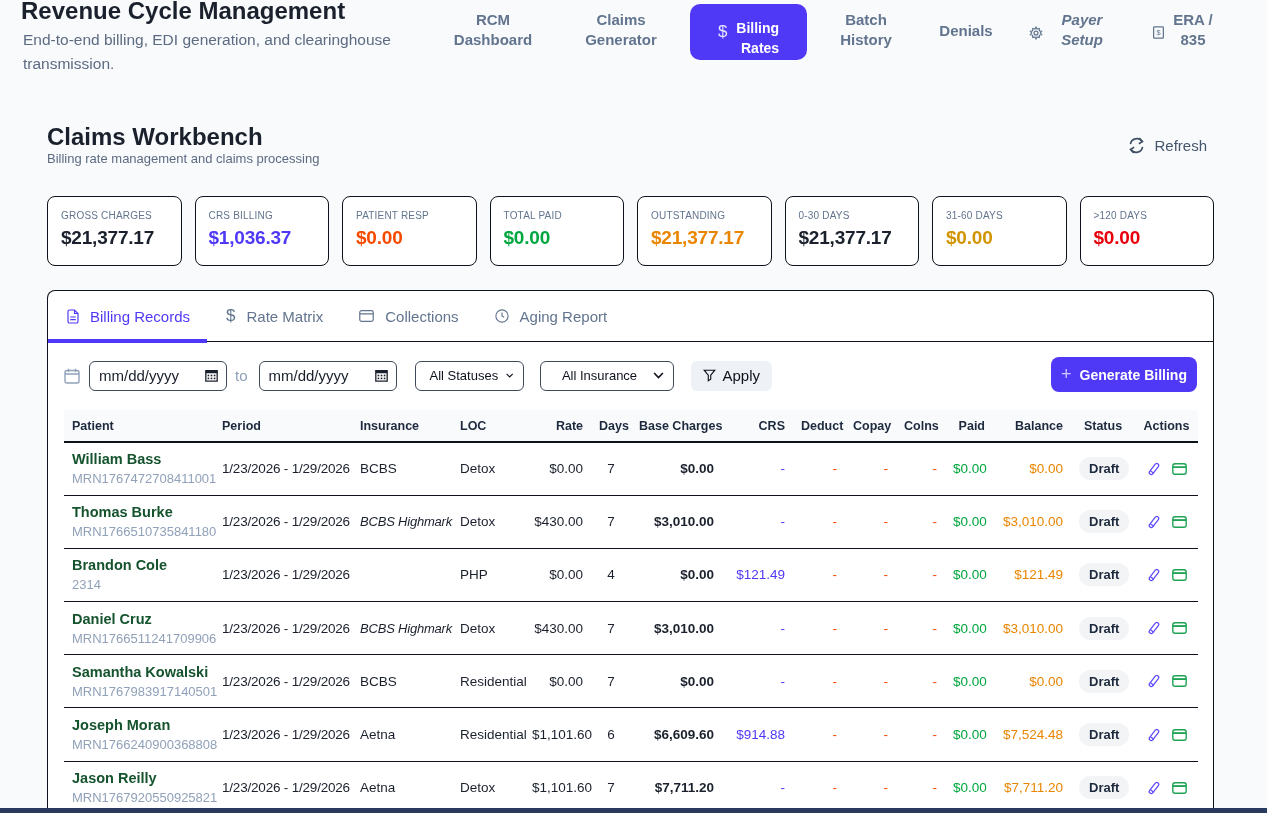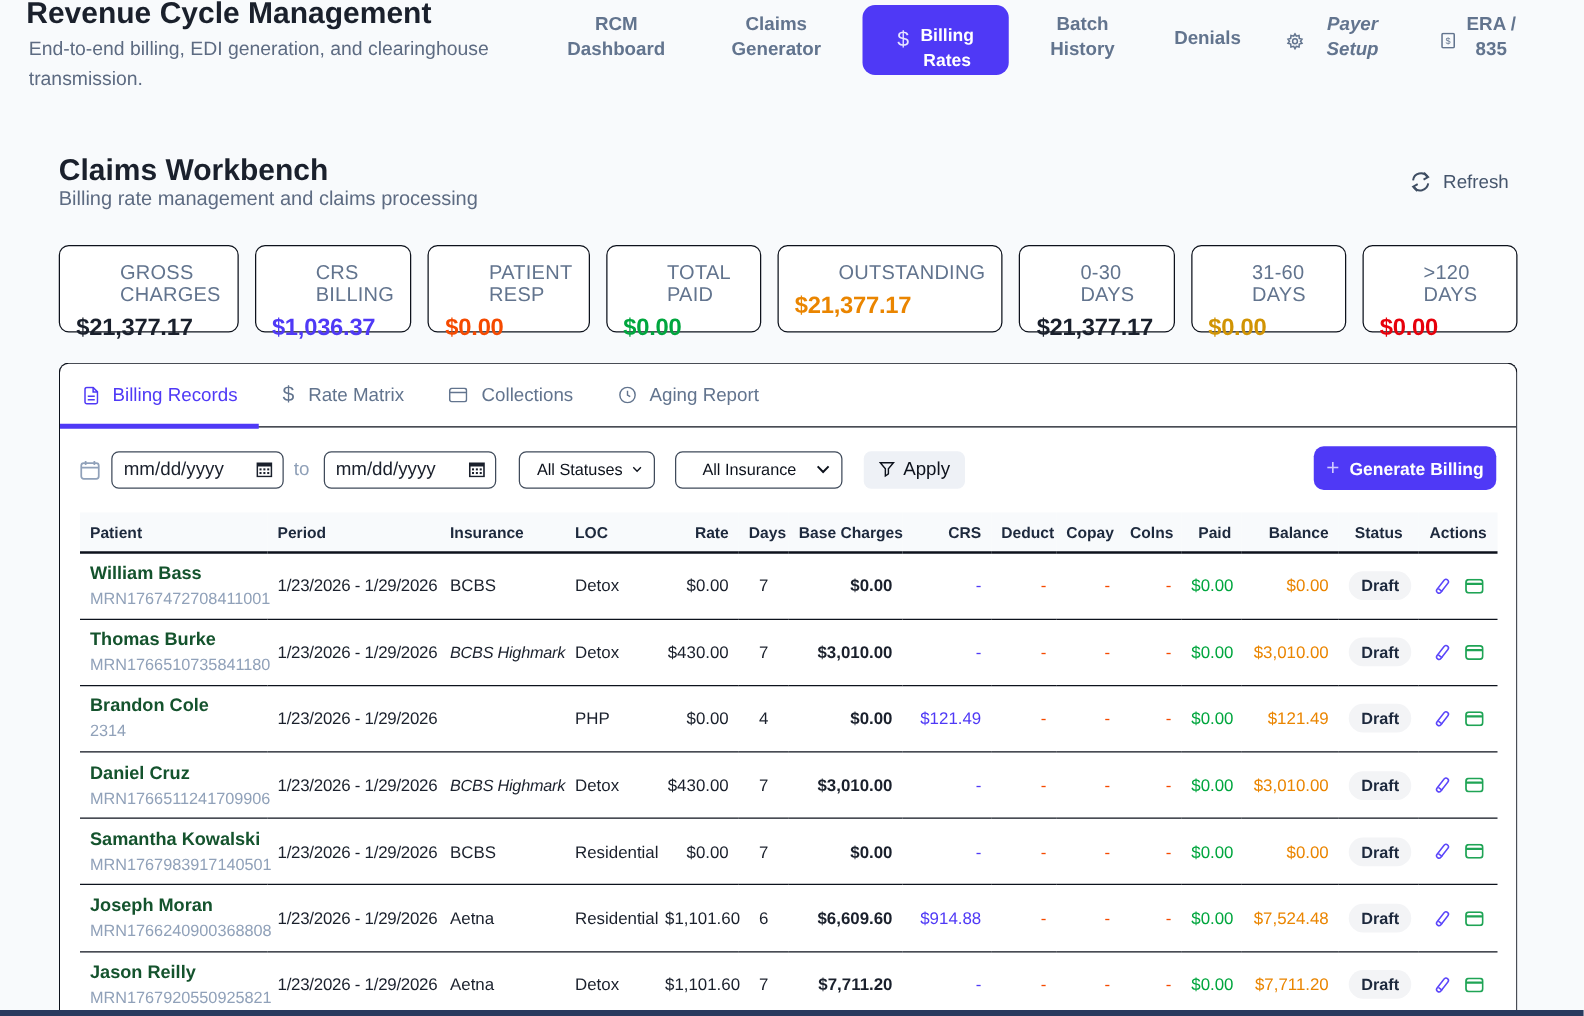--- a/index.html
+++ b/index.html
@@ -11,32 +11,32 @@
   color:#101828;
 }
 
 .header { position:relative; height:90px; }
 .header h1 { position:absolute; left:21px; top:-3px; font-size:24px; font-weight:bold; color:#1a202c; letter-spacing:0; }
 .header .sub { position:absolute; left:23px; top:28px; width:400px; font-size:15.5px; line-height:24px; color:#5d6b82; }
 .nav-item { position:absolute; top:10px; transform:translateX(-50%); text-align:center; font-size:15px; font-weight:bold; color:#62748e; line-height:20px; white-space:pre-line; }
 .nav-single { top:21px; }
 .pill { position:absolute; left:690px; top:4px; width:117px; height:56px; background:#4f39f6; border-radius:10px; color:#fff; display:flex; align-items:center; justify-content:center; gap:9px; font-size:14px; font-weight:bold; line-height:20px; }
 .pill .dollar { font-weight:normal; font-size:17px; color:#e8e6ff; }
-.pill .txt { text-align:center;margin-top:12px; }
+.pill .txt { text-align:right;margin-top:12px; }
 .nav-ico { position:absolute; color:#62748e; }
 
 .main { position:absolute; left:47px; top:90px; width:1167px; }
 .wb { position:relative; height:80px; }
 .wb h2 { position:absolute; left:0; top:33px; font-size:24px; font-weight:bold; color:#1a202c; }
-.wb .sub { position:absolute; left:0; top:61px; font-size:16px; color:#5d6b82; }
+.wb .sub { position:absolute; left:0; top:61px; font-size:13px; color:#5d6b82; }
 .refresh { position:absolute; right:7px; top:47px; display:flex; align-items:center; gap:9px; font-size:15px; color:#45556c; }
 
 .stats { display:flex; gap:13px; margin-top:26px; }
 .stat { flex:1; height:70px; background:#fff; border:1.4px solid #0d121c; border-radius:8px; padding:13px 13px 0 13px; }
-.stat .lbl { font-size:16px; color:#62748e; letter-spacing:0.2px;margin-left:35px; }
+.stat .lbl { font-size:10px; color:#62748e; letter-spacing:0.2px; }
 .stat .val { margin-top:6px; font-size:19px; font-weight:bold; color:#1a202c; letter-spacing:-0.2px; }
 .c-indigo { color:#4f39f6 !important; }
 .c-green { color:#00a63e !important; }
 .c-orange { color:#ea8500 !important; }
 .c-ored { color:#f54a00 !important; }
 .c-red { color:#e7000b !important; }
 .c-yellow { color:#d19403 !important; }
 
 .panel { margin-top:24px; background:#fff; border:1.4px solid #0d121c; border-radius:8px 8px 0 0; border-bottom:none; height:524px; overflow:hidden; }
 .tabs { display:flex; height:51px; border-bottom:1.5px solid #0d121c; }

